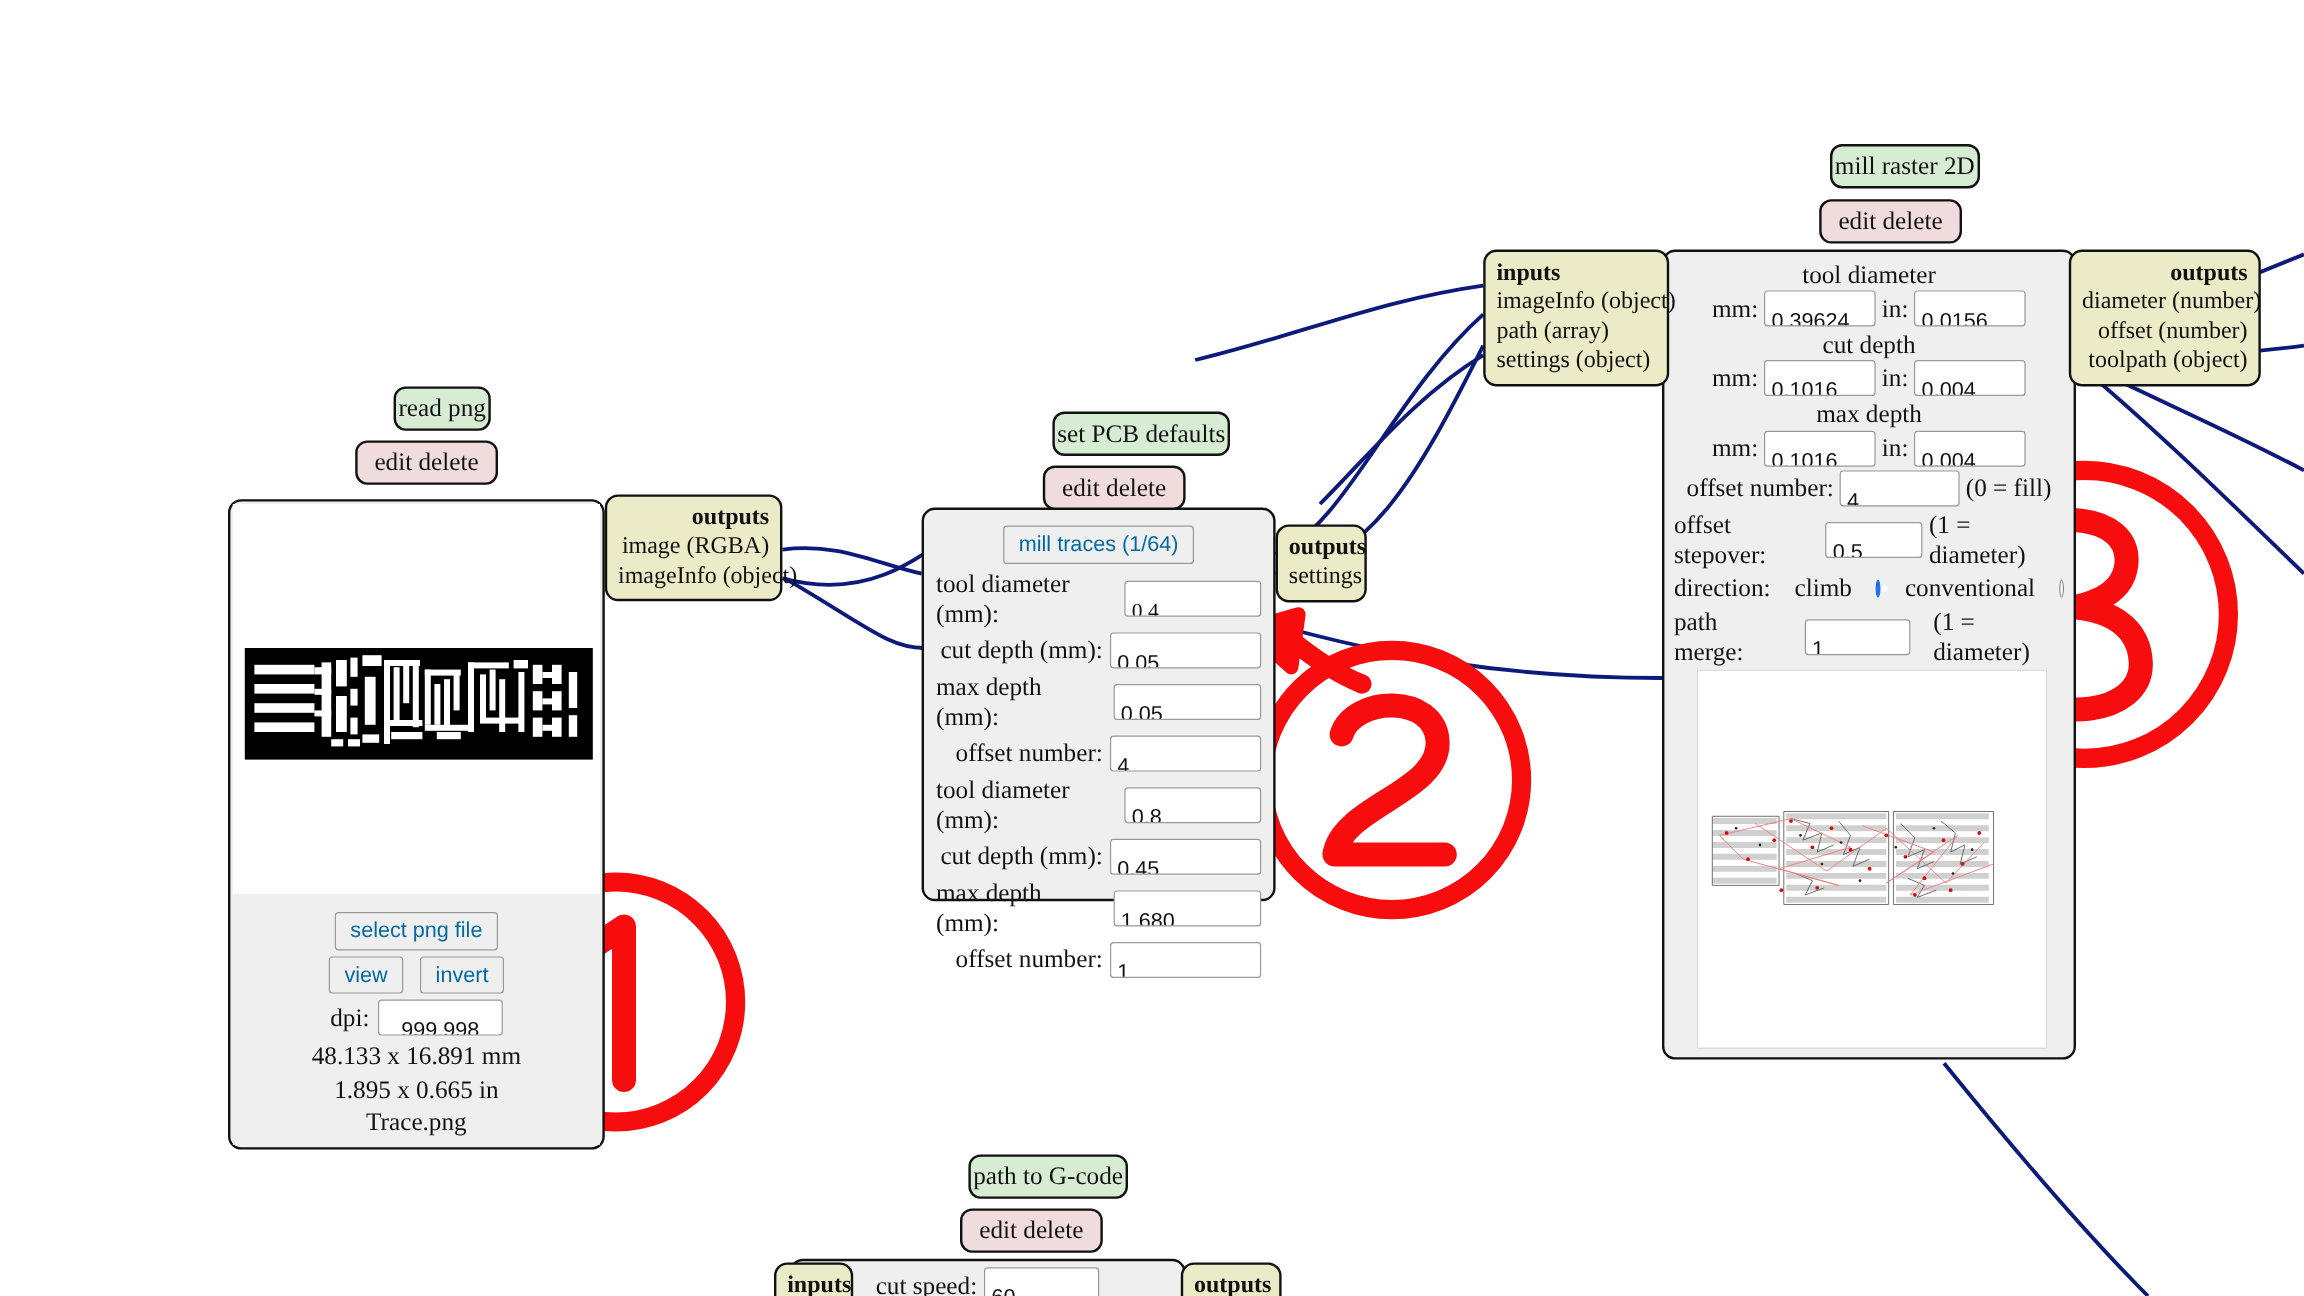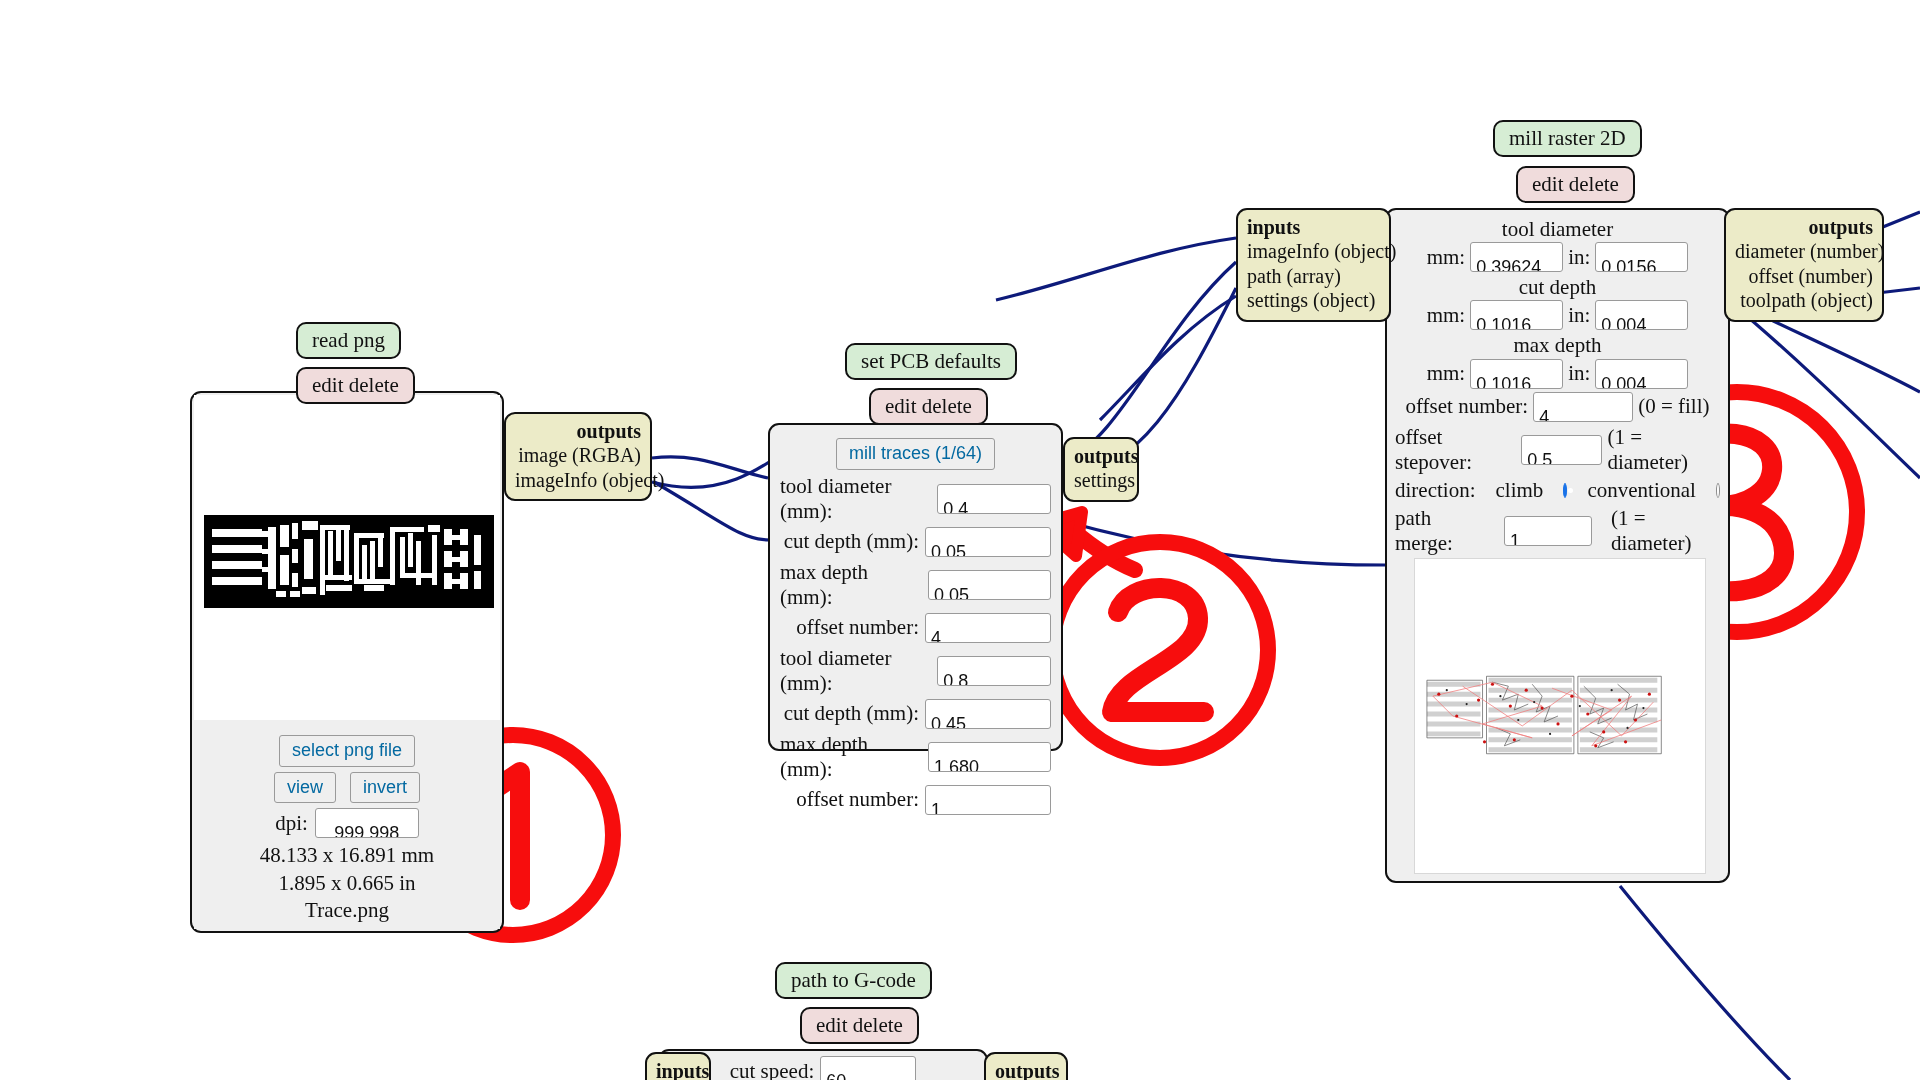--- a/index.html
+++ b/index.html
@@ -9,22 +9,22 @@
     position:relative;
   }
   #canvas{position:absolute;inset:0;}
   svg.wires{position:absolute;left:0;top:0;width:1920px;height:1080px;pointer-events:none;}
   svg.annot{position:absolute;left:0;top:0;width:1920px;height:1080px;pointer-events:none;}
 
   
   .node{position:absolute;}
   .title{
     position:absolute;background:#d6edd4;border:2.5px solid #111;
-    border-radius:10px;padding:4px 14px 5px;font-size:21px;color:#111;
-    white-space:nowrap;line-height:1.15;z-index:6;
+    border-radius:10px;padding:4px 2px 5px;font-size:21px;color:#111;
+    white-space:nowrap;line-height:1.15;z-index:6;margin-left:32px;
   }
   .editdel{
     position:absolute;background:#f0dcdc;border:2.5px solid #111;
     border-radius:10px;padding:4px 14px 5px;font-size:21px;color:#111;
     white-space:nowrap;line-height:1.15;z-index:5;
   }
   .body{
     position:absolute;background:#efefef;border:2.5px solid #111;
     border-radius:11px;z-index:4;box-sizing:border-box;
   }
@@ -64,21 +64,21 @@
   .radio.on::after{content:"";position:absolute;left:4px;top:4px;width:5px;height:5px;
     border-radius:50%;background:#fff;}
   .chk{
     width:16px;height:16px;border-radius:2px;background:#1a73e8;display:inline-block;
     position:relative;vertical-align:-3px;
   }
   .chk::after{content:"";position:absolute;left:4px;top:1px;width:5px;height:9px;
     border:solid #fff;border-width:0 2px 2px 0;transform:rotate(42deg);}
 
   
-  #readpng-body{left:190px;top:391px;width:314px;height:542px;}
+  #readpng-body{left:190px;top:416px;width:314px;height:542px;}
   #readpng-preview{position:absolute;left:2px;top:2px;right:2px;height:325px;background:#fff;
     border-bottom:0;}
   #readpng-pcb{position:absolute;left:10px;top:120px;width:290px;height:93px;background:#000;}
   #readpng-controls{position:absolute;left:2px;top:327px;right:2px;bottom:2px;background:#efefef;
     text-align:center;padding-top:10px;box-sizing:border-box;}
   .info{font-size:21px;color:#111;line-height:1.30;}
 
   
   .pcbsvg{position:absolute;left:0;top:0;width:100%;height:100%;}
 
@@ -213,21 +213,21 @@
   <div class="node">
     <div class="title" style="left:845px;top:343px;">set PCB defaults</div>
     <div class="editdel" style="left:869px;top:388px;">edit delete</div>
 
     <div class="body" id="pcbdef-body">
       <div class="ctr">
           <span class="btn">mill traces (1/64)</span>
         </div>
       <div class="row">
         <span class="lbl">tool diameter (mm):</span>
-        <span class="txt" style="width:126px;">0.4</span>
+        <span class="txt" style="width:126px;font-family:Liberation Serif, serif;">0.4</span>
       </div>
       <div class="row">
         <span class="lbl">cut depth (mm):</span>
         <span class="txt" style="width:126px;">0.05</span>
       </div>
       <div class="row">
         <span class="lbl">max depth (mm):</span>
         <span class="txt" style="width:126px;">0.05</span>
       </div>
       <div class="row">

